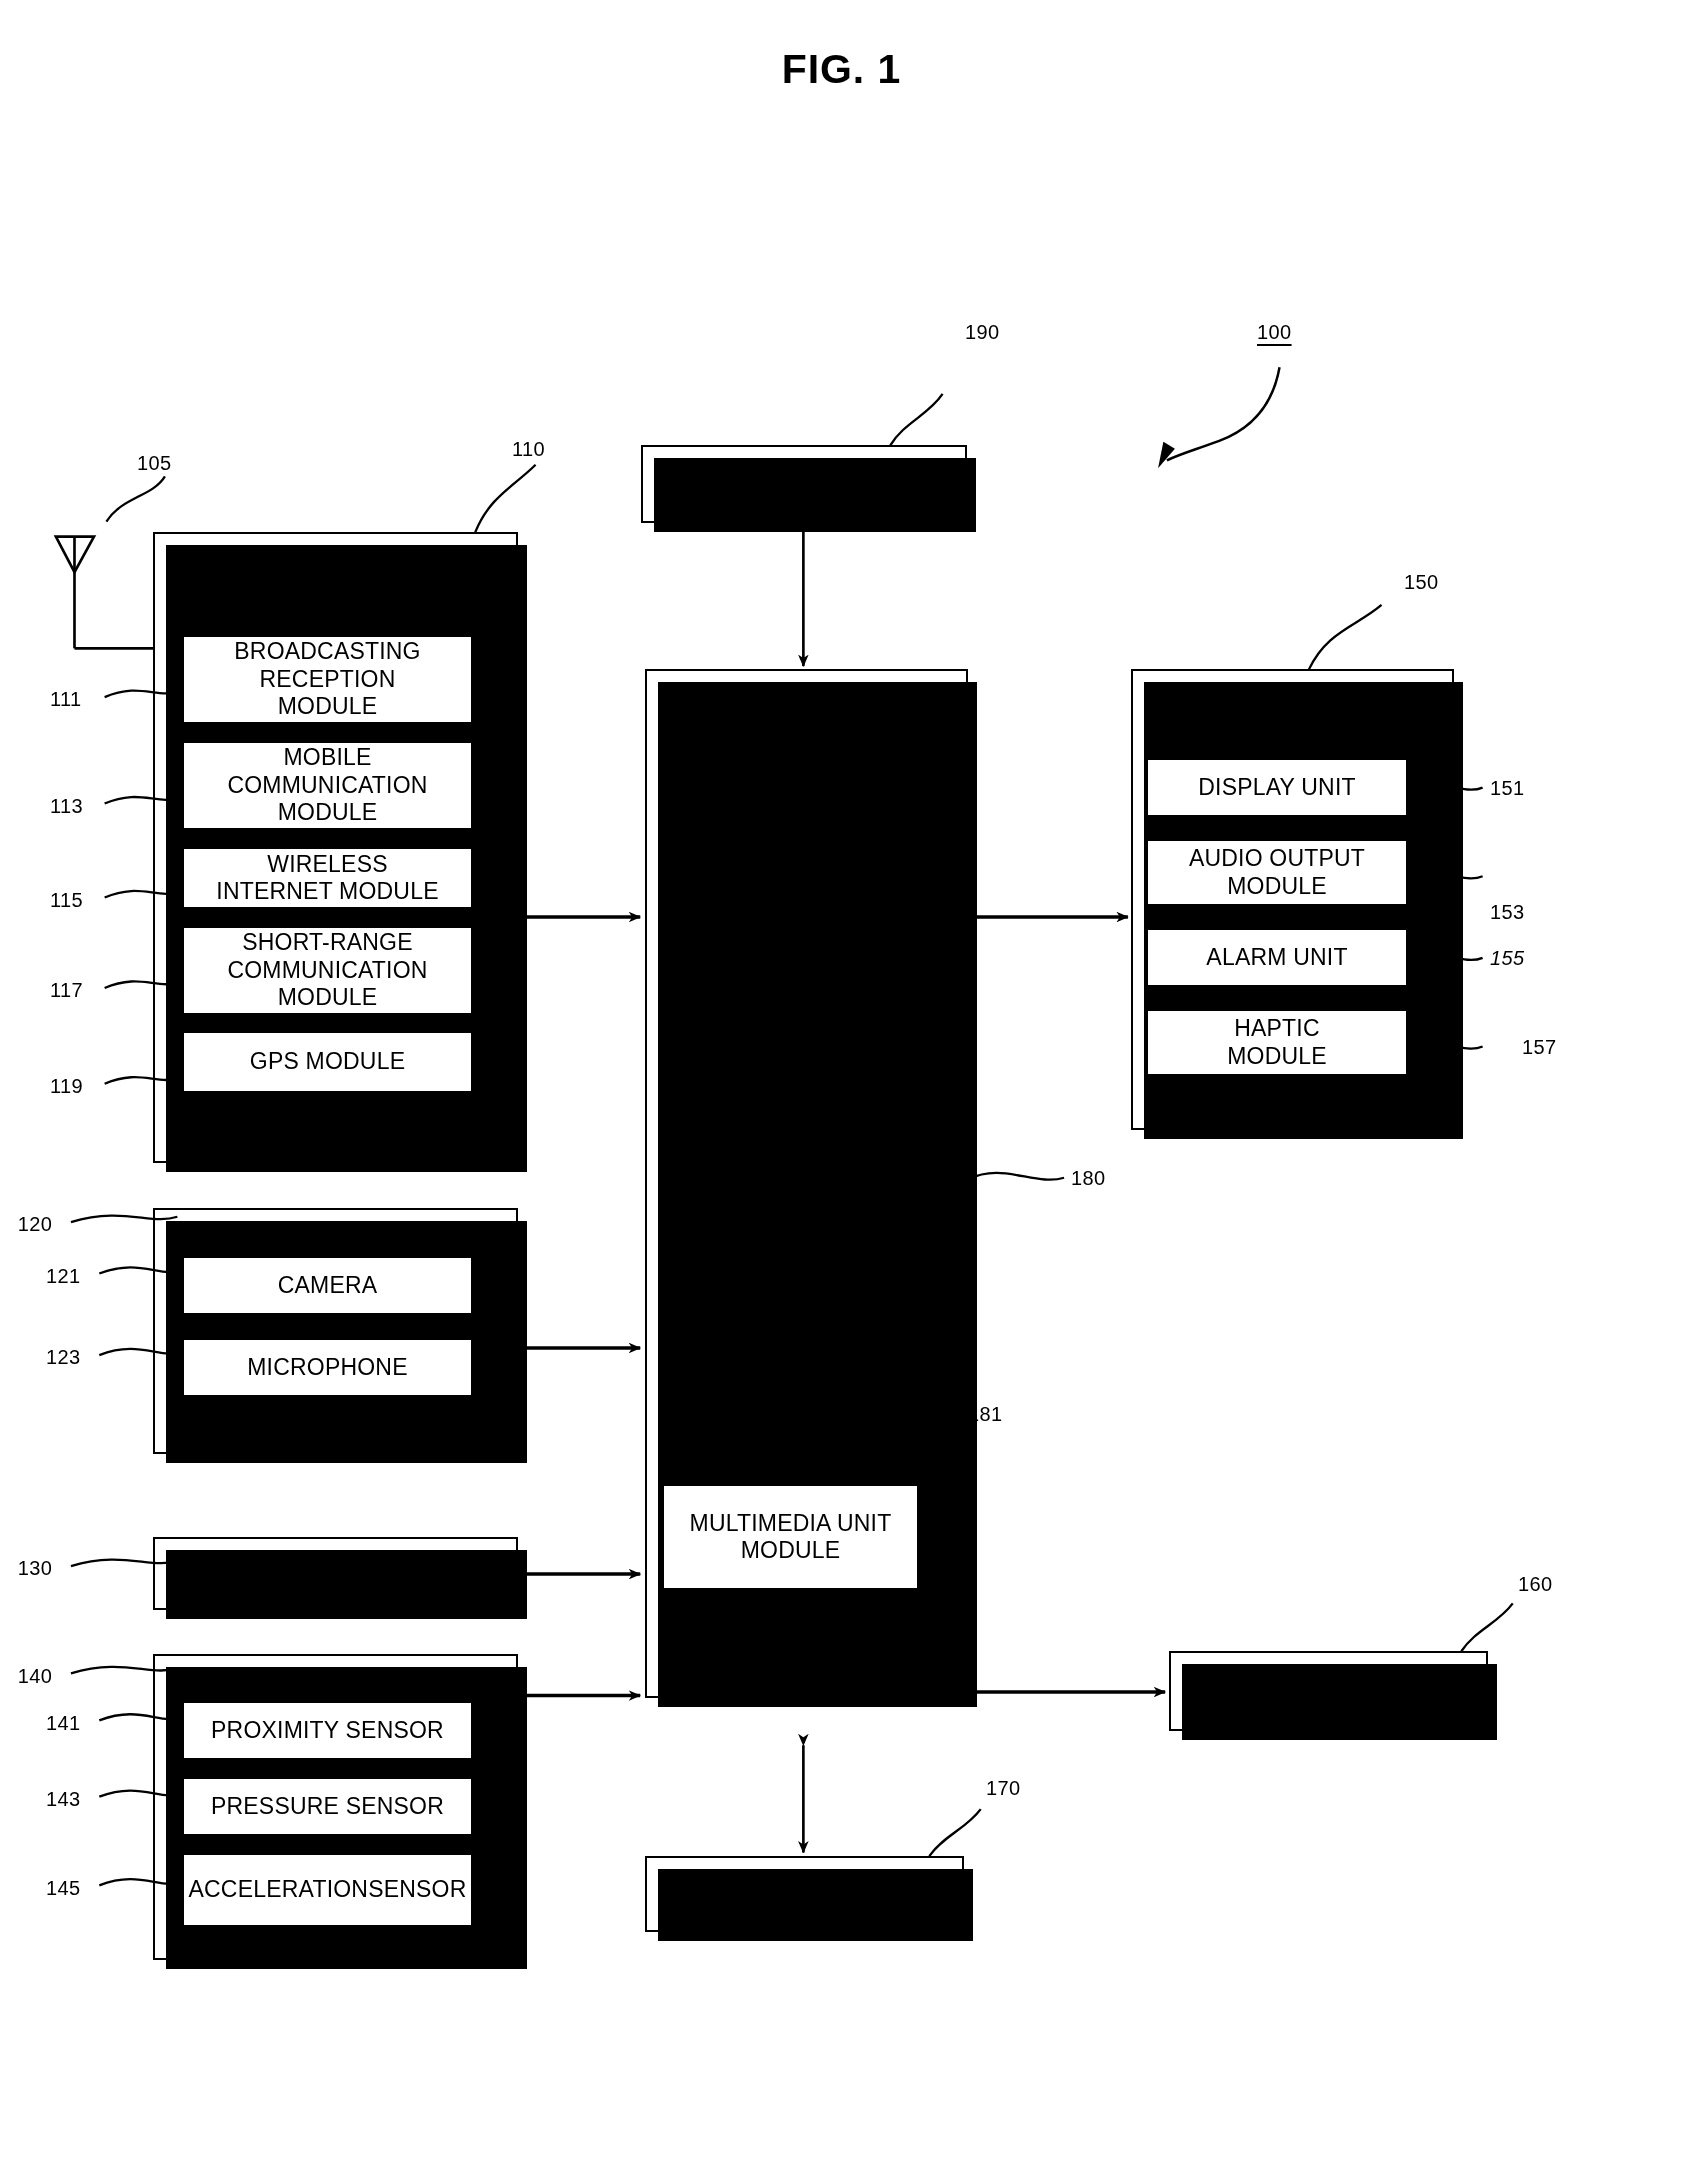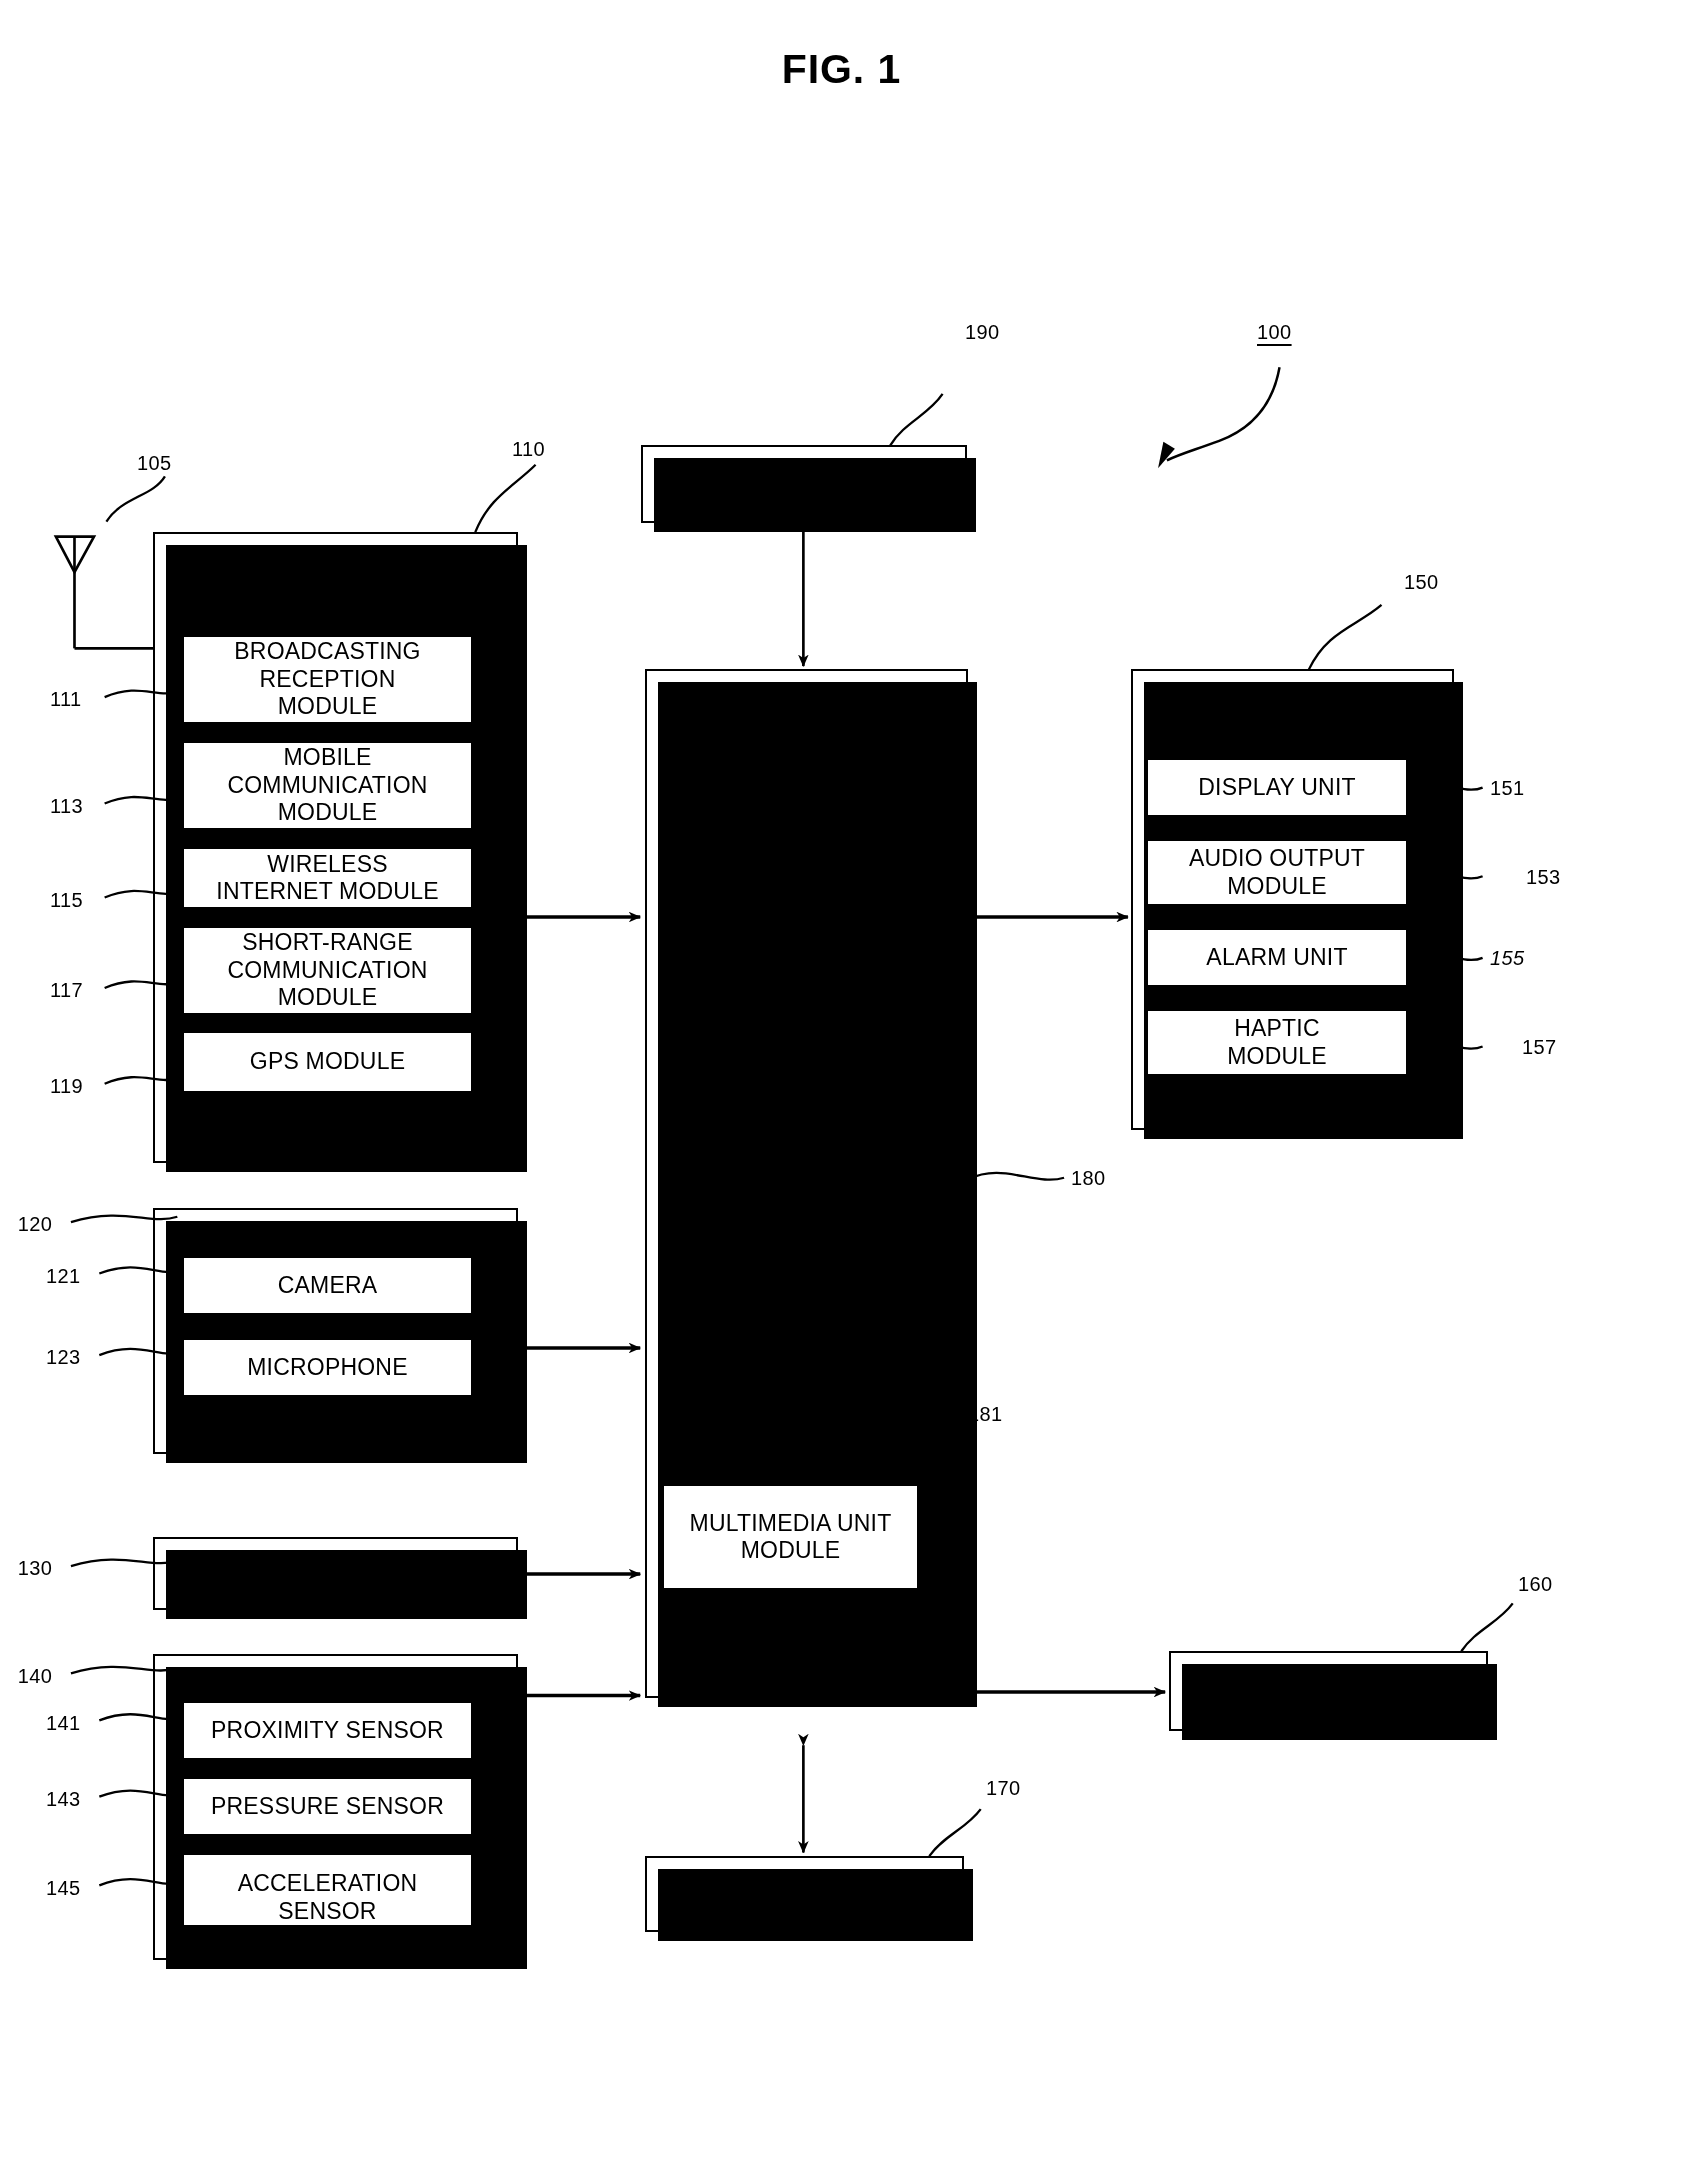--- a/index.html
+++ b/index.html
@@ -228,21 +228,21 @@
 </div>
 
 <div class="inner" style="left:182px; top:1701px; width:291px; height:59px;">
   <span>PROXIMITY SENSOR</span>
 </div>
 
 <div class="inner" style="left:182px; top:1777px; width:291px; height:59px;">
   <span>PRESSURE SENSOR</span>
 </div>
 
-<div class="inner" style="left:182px; top:1853px; width:291px; height:74px; flex-direction:column;justify-content:flex-end;">
+<div class="inner" style="left:182px; top:1853px; width:291px; height:74px; flex-direction:row;">
   <span>ACCELERATION</span>
   <span>SENSOR</span>
 </div>
 
 <div class="box shadowed centered-label" style="left:641px; top:445px; width:326px; height:78px;">
   <span>POWER SUPPLY UNIT</span>
 </div>
 
 <div class="box shadowed" style="left:645px; top:669px; width:323px; height:1029px;">
   <div class="box-title" style="top:266px;">
@@ -366,21 +366,21 @@
 <div class="ref" style="left:17.7px; top:1661px;">140</div>
 <div class="ref" style="left:46px; top:1708px;">141</div>
 <div class="ref" style="left:46px; top:1784px;">143</div>
 <div class="ref" style="left:46px; top:1873px;">145</div>
 
 <div class="ref" style="left:965px; top:317px;">190</div>
 <div class="ref underlined" style="left:1257px; top:317px;">100</div>
 
 <div class="ref" style="left:1404px; top:567px;">150</div>
 <div class="ref" style="left:1490px; top:773px;">151</div>
-<div class="ref" style="left:1490px; top:862px;margin-left:36px;">153</div>
+<div class="ref" style="left:1490px; top:897px;">153</div>
 <div class="ref" style="left:1490px; top:943px;font-style:italic;">155</div>
 <div class="ref" style="left:1490px; top:1032px;margin-left:32px;">157</div>
 
 <div class="ref" style="left:1071px; top:1163px;">180</div>
 <div class="ref" style="left:968px; top:1399px;">181</div>
 <div class="ref" style="left:1518px; top:1569px;">160</div>
 <div class="ref" style="left:986px; top:1773px;">170</div>
 
 
 </body></html>

